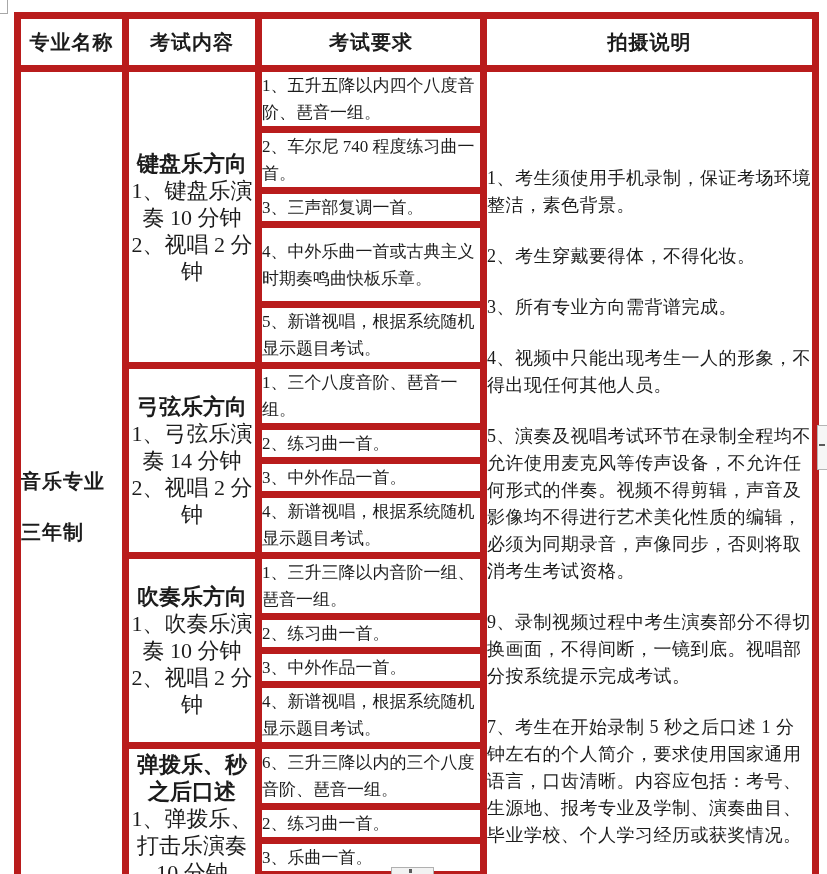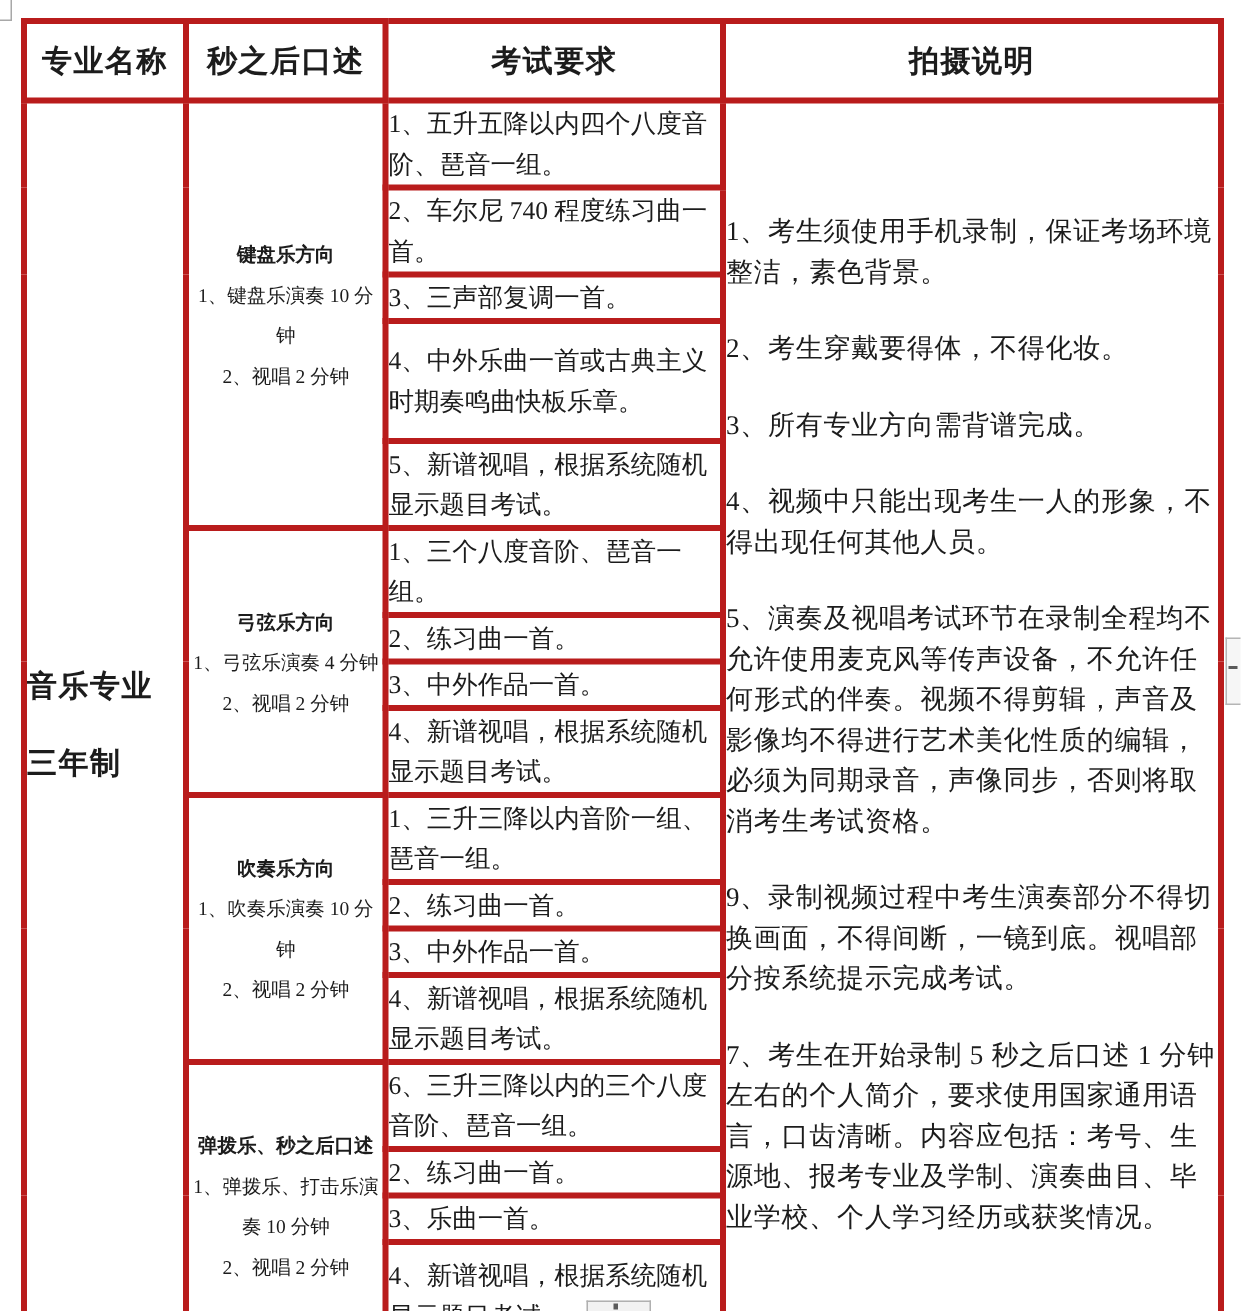--- a/index.html
+++ b/index.html
@@ -11,21 +11,21 @@
     position:relative;
     overflow:hidden;
   }
   
   table.exam{
     position:absolute;left:14px;top:12px;
     width:798px;height:833px;
     border-collapse:collapse;table-layout:fixed;
   }
   table.exam th, table.exam td{
-    border:4px solid #b91c1c;
+    border:7px solid #b91c1c;
     padding:0;
     vertical-align:middle;
   }
   col.c1{width:108px;} col.c2{width:133px;}
   col.c3{width:225px;} col.c4{width:332px;}
 
   tr.hdr{height:53px;}
   th.head{
     font-size:20px;font-weight:bold;text-align:center;
     letter-spacing:1px;background:#ffffff;
@@ -34,21 +34,21 @@
   
   td.major{
     font-size:20px;font-weight:bold;
     letter-spacing:1px;
   }
   td.major .mline{display:block;}
   td.major .mline + .mline{margin-top:24px;}
 
   
   td.dir{
-    font-size:13px;line-height:27px;
+    font-size:22px;line-height:27px;
     padding:4px 3px 4px 4px;
   }
   .dir-title{font-weight:bold;text-align:center;}
   .dir-line{text-align:center;}
 
   
   td.req{
     font-size:17px;line-height:27px;
     padding:3px 5px 3px 7px;
     text-align:left;
@@ -100,21 +100,21 @@
   <colgroup>
       <col class="c1">
       <col class="c2">
       <col class="c3">
       <col class="c4">
     </colgroup>
 
   <tbody>
       <tr class="hdr">
     <th class="head">专业名称</th>
-    <th class="head">秒之后口述</th>
+    <th class="head">考试内容</th>
     <th class="head">考试要求</th>
     <th class="head">拍摄说明</th>
   </tr>
 
   <tr class="rk1">
     <td class="major" rowspan="17">
       <span class="mline">音乐专业</span>
       <span class="mline">三年制</span>
     </td>
     <td class="dir" rowspan="5">
@@ -142,21 +142,21 @@
   <tr class="rk4">
     <td class="req">4、中外乐曲一首或古典主义时期奏鸣曲快板乐章。</td>
   </tr>
   <tr class="rk5">
     <td class="req">5、新谱视唱，根据系统随机显示题目考试。</td>
   </tr>
 
   <tr class="rb1">
     <td class="dir" rowspan="4">
       <div class="dir-title">弓弦乐方向</div>
-      <div class="dir-line">1、弓弦乐演奏 4 分钟</div>
+      <div class="dir-line">1、弓弦乐演奏 14 分钟</div>
       <div class="dir-line">2、视唱 2 分钟</div>
     </td>
     <td class="req">1、三个八度音阶、琶音一组。</td>
   </tr>
   <tr class="rb2">
     <td class="req">2、练习曲一首。</td>
   </tr>
   <tr class="rb3">
     <td class="req">3、中外作品一首。</td>
   </tr>

